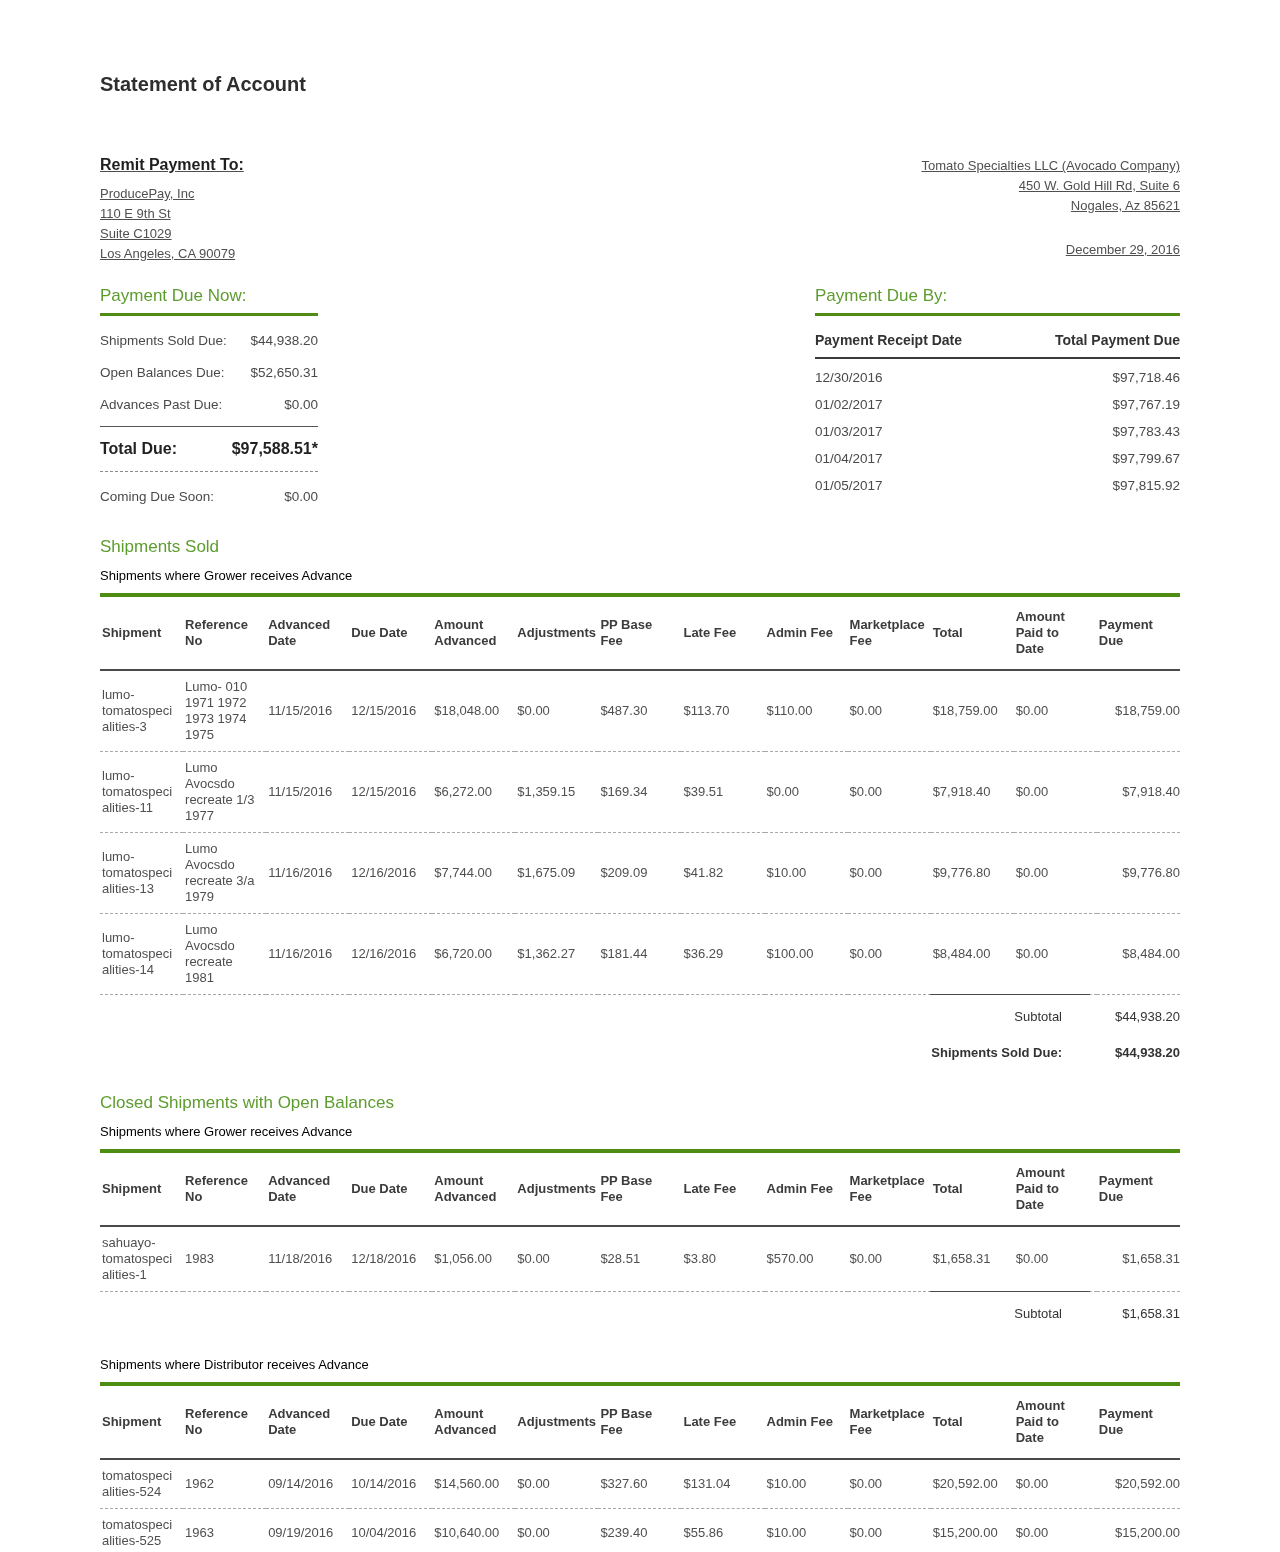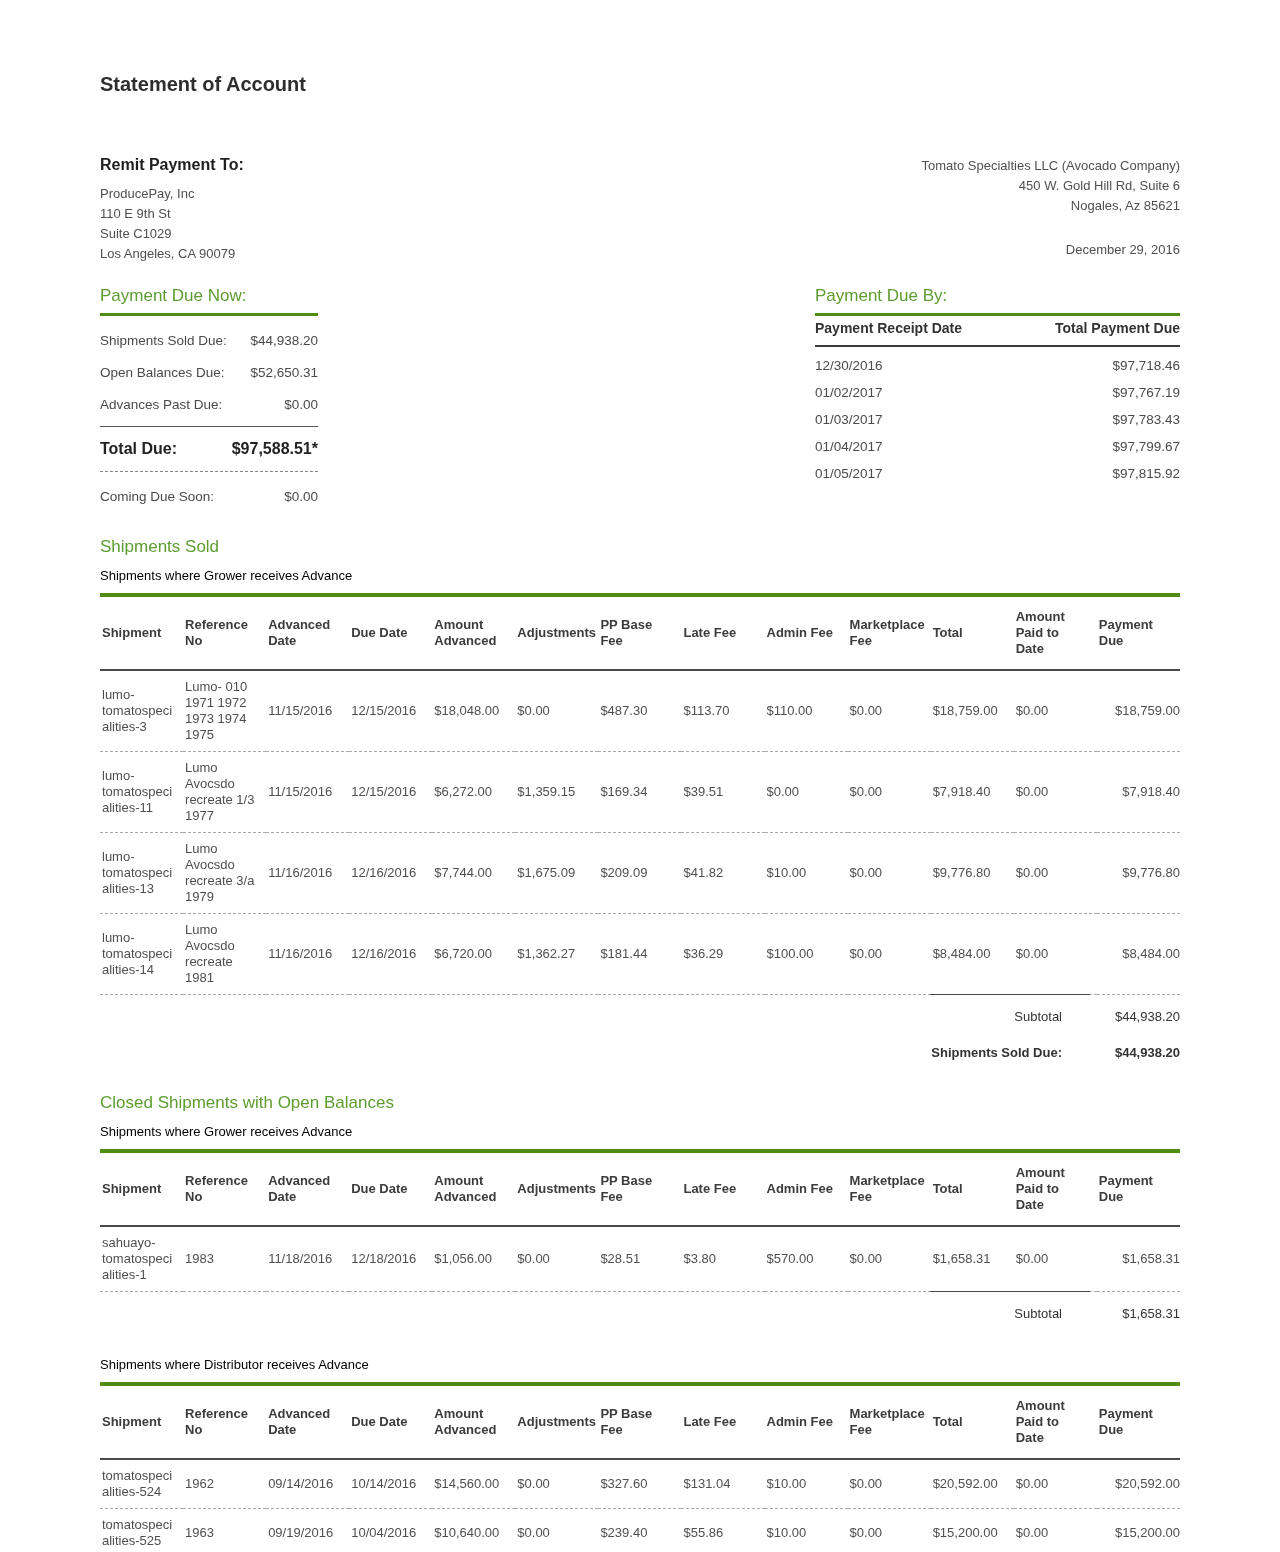--- a/index.html
+++ b/index.html
@@ -36,38 +36,38 @@
     transform:rotate(-24deg);
   }
   .leaf-r {
     width:34px; height:20px; top:-24px; left:15px;
     background:#8fc63c; border-radius:100% 10% 100% 2%;
     transform:rotate(14deg);
   }
   h1.title { font-size:20px; font-weight:bold; color:#2e2e2e; }
 
   
-  .addr-row { display:flex; justify-content:space-between; margin-top:28px; }
+  .addr-row { display:flex; justify-content:space-between; margin-top:28px;text-decoration:underline; }
   .remit-h { font-size:16px; font-weight:bold; color:#1f1f1f; margin-bottom:10px; }
   .addr-line { font-size:13px; color:#4f4f4f; line-height:20px; }
   .recipient { text-align:right; }
   .recipient .date-line { margin-top:24px; }
 
   
   .due-row { display:flex; justify-content:space-between; margin-top:22px; }
   .green-h { color:#5d9c2f; font-size:17px; font-weight:normal; }
   .green-bar { height:3px; background:#4e8c12; margin-top:7px; }
   .due-now { width:218px; }
   .dn-row { display:flex; justify-content:space-between; font-size:13.5px; color:#4a4a4a; margin-top:17px; }
   .dn-sep { border-top:1px solid #555; margin-top:14px; }
   .dn-total { display:flex; justify-content:space-between; font-size:16px; font-weight:bold; color:#222; margin-top:13px; }
   .dn-dash { border-top:1px dashed #8a8a8a; margin-top:13px; }
   .due-by { width:365px; }
   .db-head { display:flex; justify-content:space-between; font-size:14px; font-weight:bold; color:#333;
-             margin-top:4px; padding-bottom:9px; border-bottom:2px solid #3a3a3a; }
+             margin-top:16px; padding-bottom:9px; border-bottom:2px solid #3a3a3a; }
   .db-row { display:flex; justify-content:space-between; font-size:13.5px; color:#4a4a4a; padding:6px 0; }
   .db-rows { margin-top:5px; }
 
   
   .section-h { color:#5d9c2f; font-size:17px; font-weight:normal; margin-top:33px; }
   .section-sub { font-size:13px; color:#000000; margin-top:11px; }
   table.data { width:100%; border-collapse:collapse; table-layout:fixed; margin-top:10px; border-top:4px solid #4e8c12; }
   table.data th {
     text-align:left; vertical-align:middle; font-size:13px; font-weight:bold; color:#3c3c3c;
     padding:12px 8px 12px 2px; border-bottom:2px solid #4a4a4a; line-height:16px;

